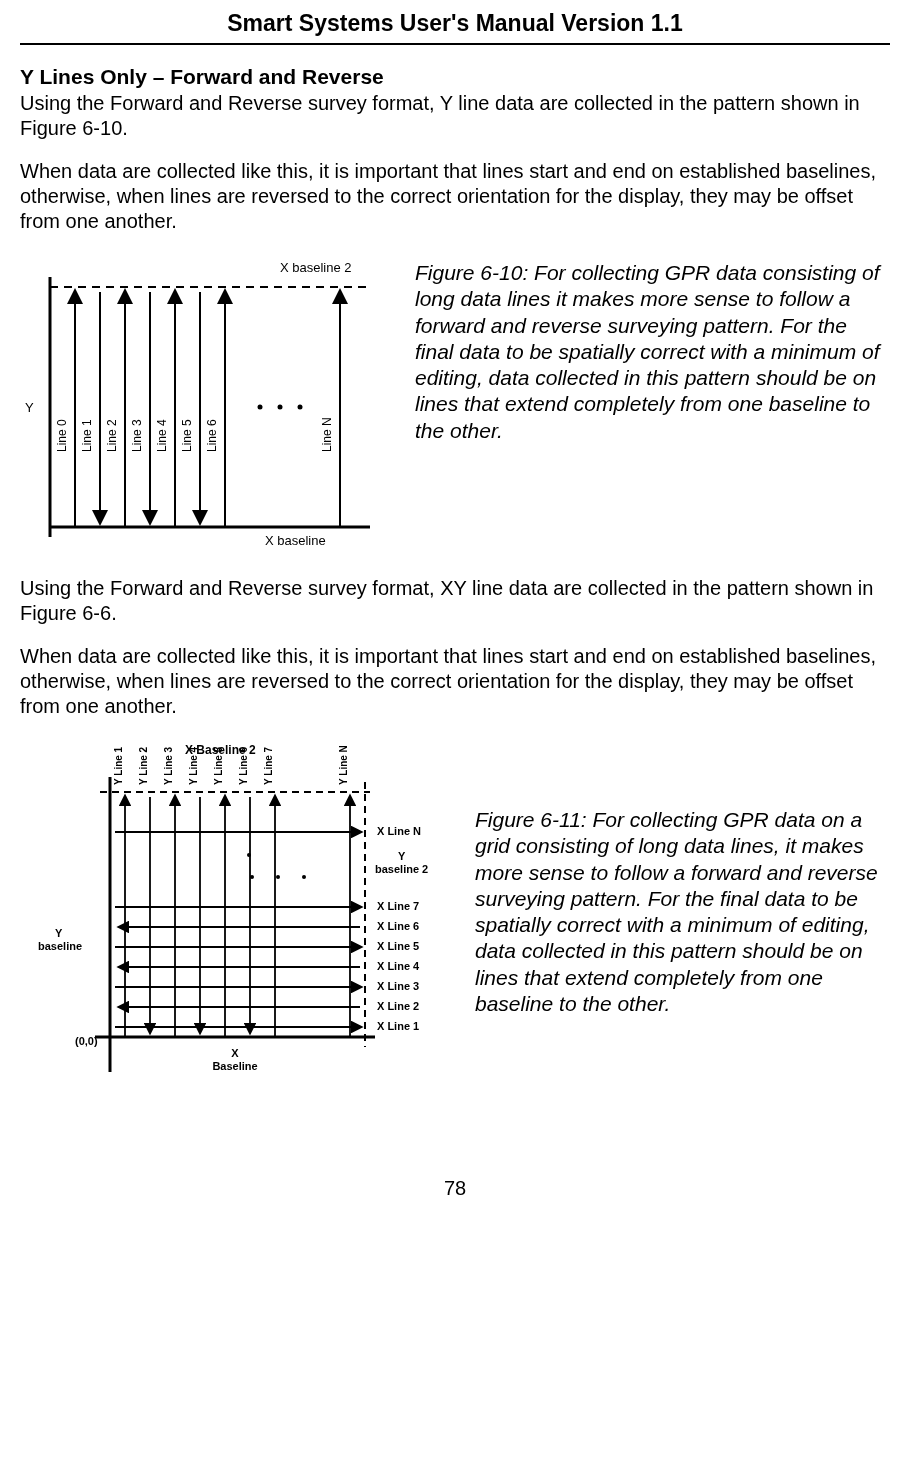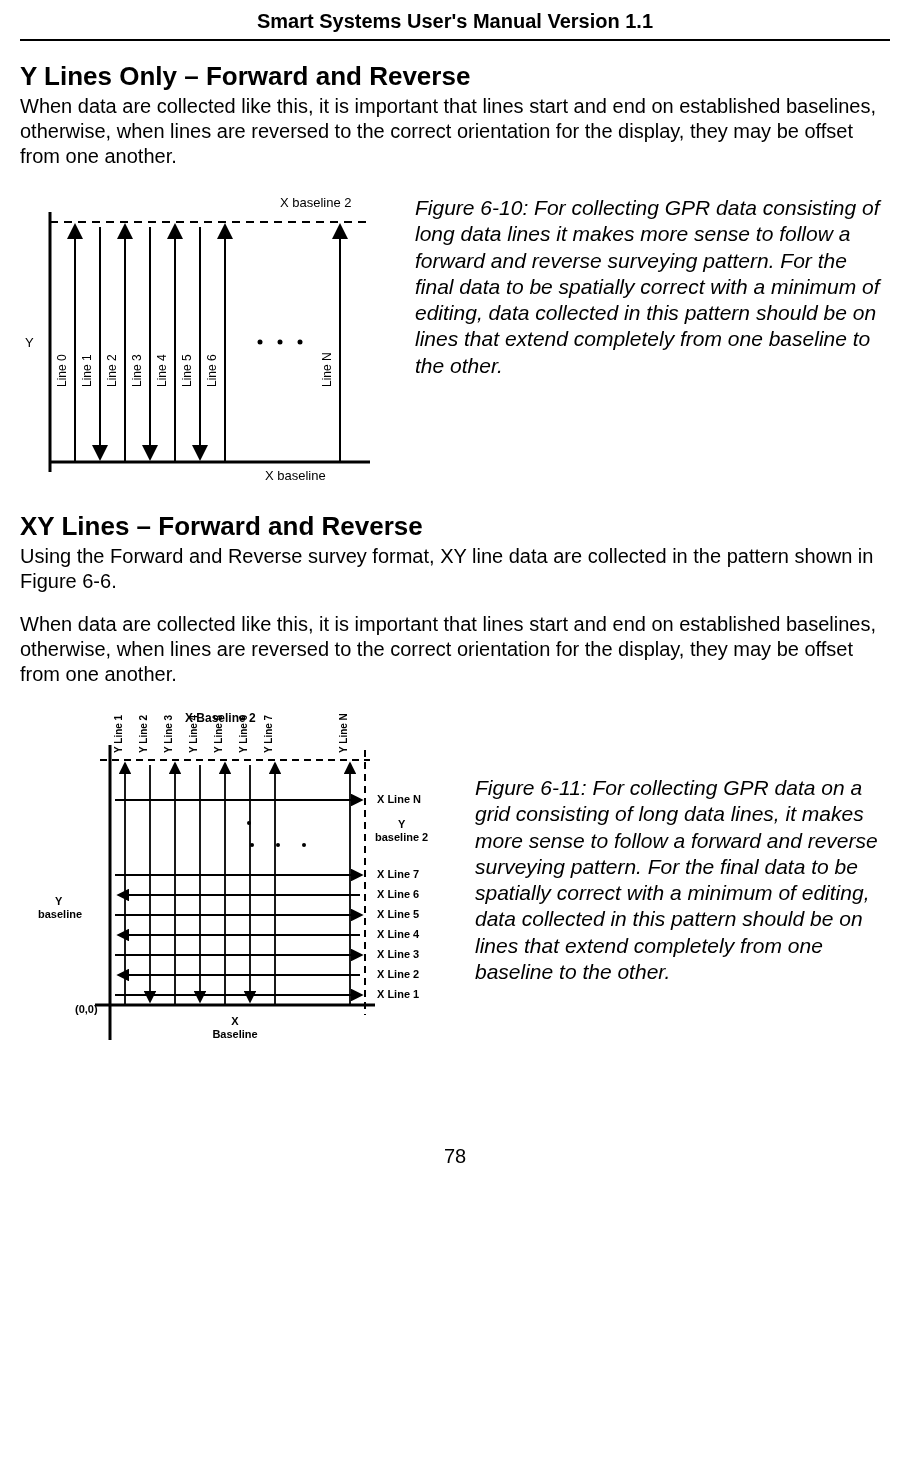--- a/index.html
+++ b/index.html
@@ -11,27 +11,27 @@
       color: #000;
       width: 910px;
     }
     .page {
       padding: 10px 20px 20px 20px;
       position: relative;
     }
     .doc-header {
       text-align: center;
       font-weight: bold;
-      font-size: 20px;
+      font-size: 23px;
       padding-bottom: 6px;
       border-bottom: 2px solid #000;
       margin-bottom: 20px;
     }
     .section-title {
-      font-size: 26px;
+      font-size: 21px;
       font-weight: bold;
       margin: 20px 0 2px 0;
     }
     .body-text {
       font-size: 20px;
       line-height: 1.25;
       margin: 2px 0 18px 0;
     }
     .row {
       display: flex;
@@ -57,20 +57,21 @@
     }
     svg text { font-family: Arial, Helvetica, sans-serif; }
   </style>
 </head>
 <body>
 
 <div class="page">
   <div class="doc-header">Smart Systems User's Manual Version 1.1</div>
 
   <div class="section-title">Y Lines Only – Forward and Reverse</div>
+  <div class="body-text">Using the Forward and Reverse survey format, Y line data are collected in the pattern shown in Figure 6-10.</div>
   <div class="body-text">When data are collected like this, it is important that lines start and end on established baselines, otherwise, when lines are reversed to the correct orientation for the display, they may be offset from one another.</div>
 
   <div class="row">
     <div class="figure-box">
       <svg width="370" height="300" viewBox="0 0 370 300">
         <defs>
           <marker id="ahead" markerWidth="8" markerHeight="8" refX="6" refY="4" orient="auto">
             <path d="M0,0 L8,4 L0,8 Z" fill="#000"></path>
           </marker>
         </defs>
@@ -105,21 +106,20 @@
         <text x="121" y="200" font-size="12" transform="rotate(-90 121 200)">Line 3</text>
         <text x="146" y="200" font-size="12" transform="rotate(-90 146 200)">Line 4</text>
         <text x="171" y="200" font-size="12" transform="rotate(-90 171 200)">Line 5</text>
         <text x="196" y="200" font-size="12" transform="rotate(-90 196 200)">Line 6</text>
         <text x="311" y="200" font-size="12" transform="rotate(-90 311 200)">Line N</text>
       </svg>
     </div>
     <div class="caption">Figure 6-10: For collecting GPR data consisting of long data lines it makes more sense to follow a forward and reverse surveying pattern. For the final data to be spatially correct with a minimum of editing, data collected in this pattern should be on lines that extend completely from one baseline to the other.</div>
   </div>
 
-  <div class="section-title">XY Lines – Forward and Reverse</div>
   <div class="body-text">Using the Forward and Reverse survey format, XY line data are collected in the pattern shown in Figure 6-6.</div>
   <div class="body-text">When data are collected like this, it is important that lines start and end on established baselines, otherwise, when lines are reversed to the correct orientation for the display, they may be offset from one another.</div>
 
   <div class="row">
     <div class="figure-box">
       <svg width="430" height="360" viewBox="0 0 430 360">
         <defs>
           <marker id="ahead2" markerWidth="7" markerHeight="7" refX="5" refY="3.5" orient="auto">
             <path d="M0,0 L7,3.5 L0,7 Z" fill="#000"></path>
           </marker>

